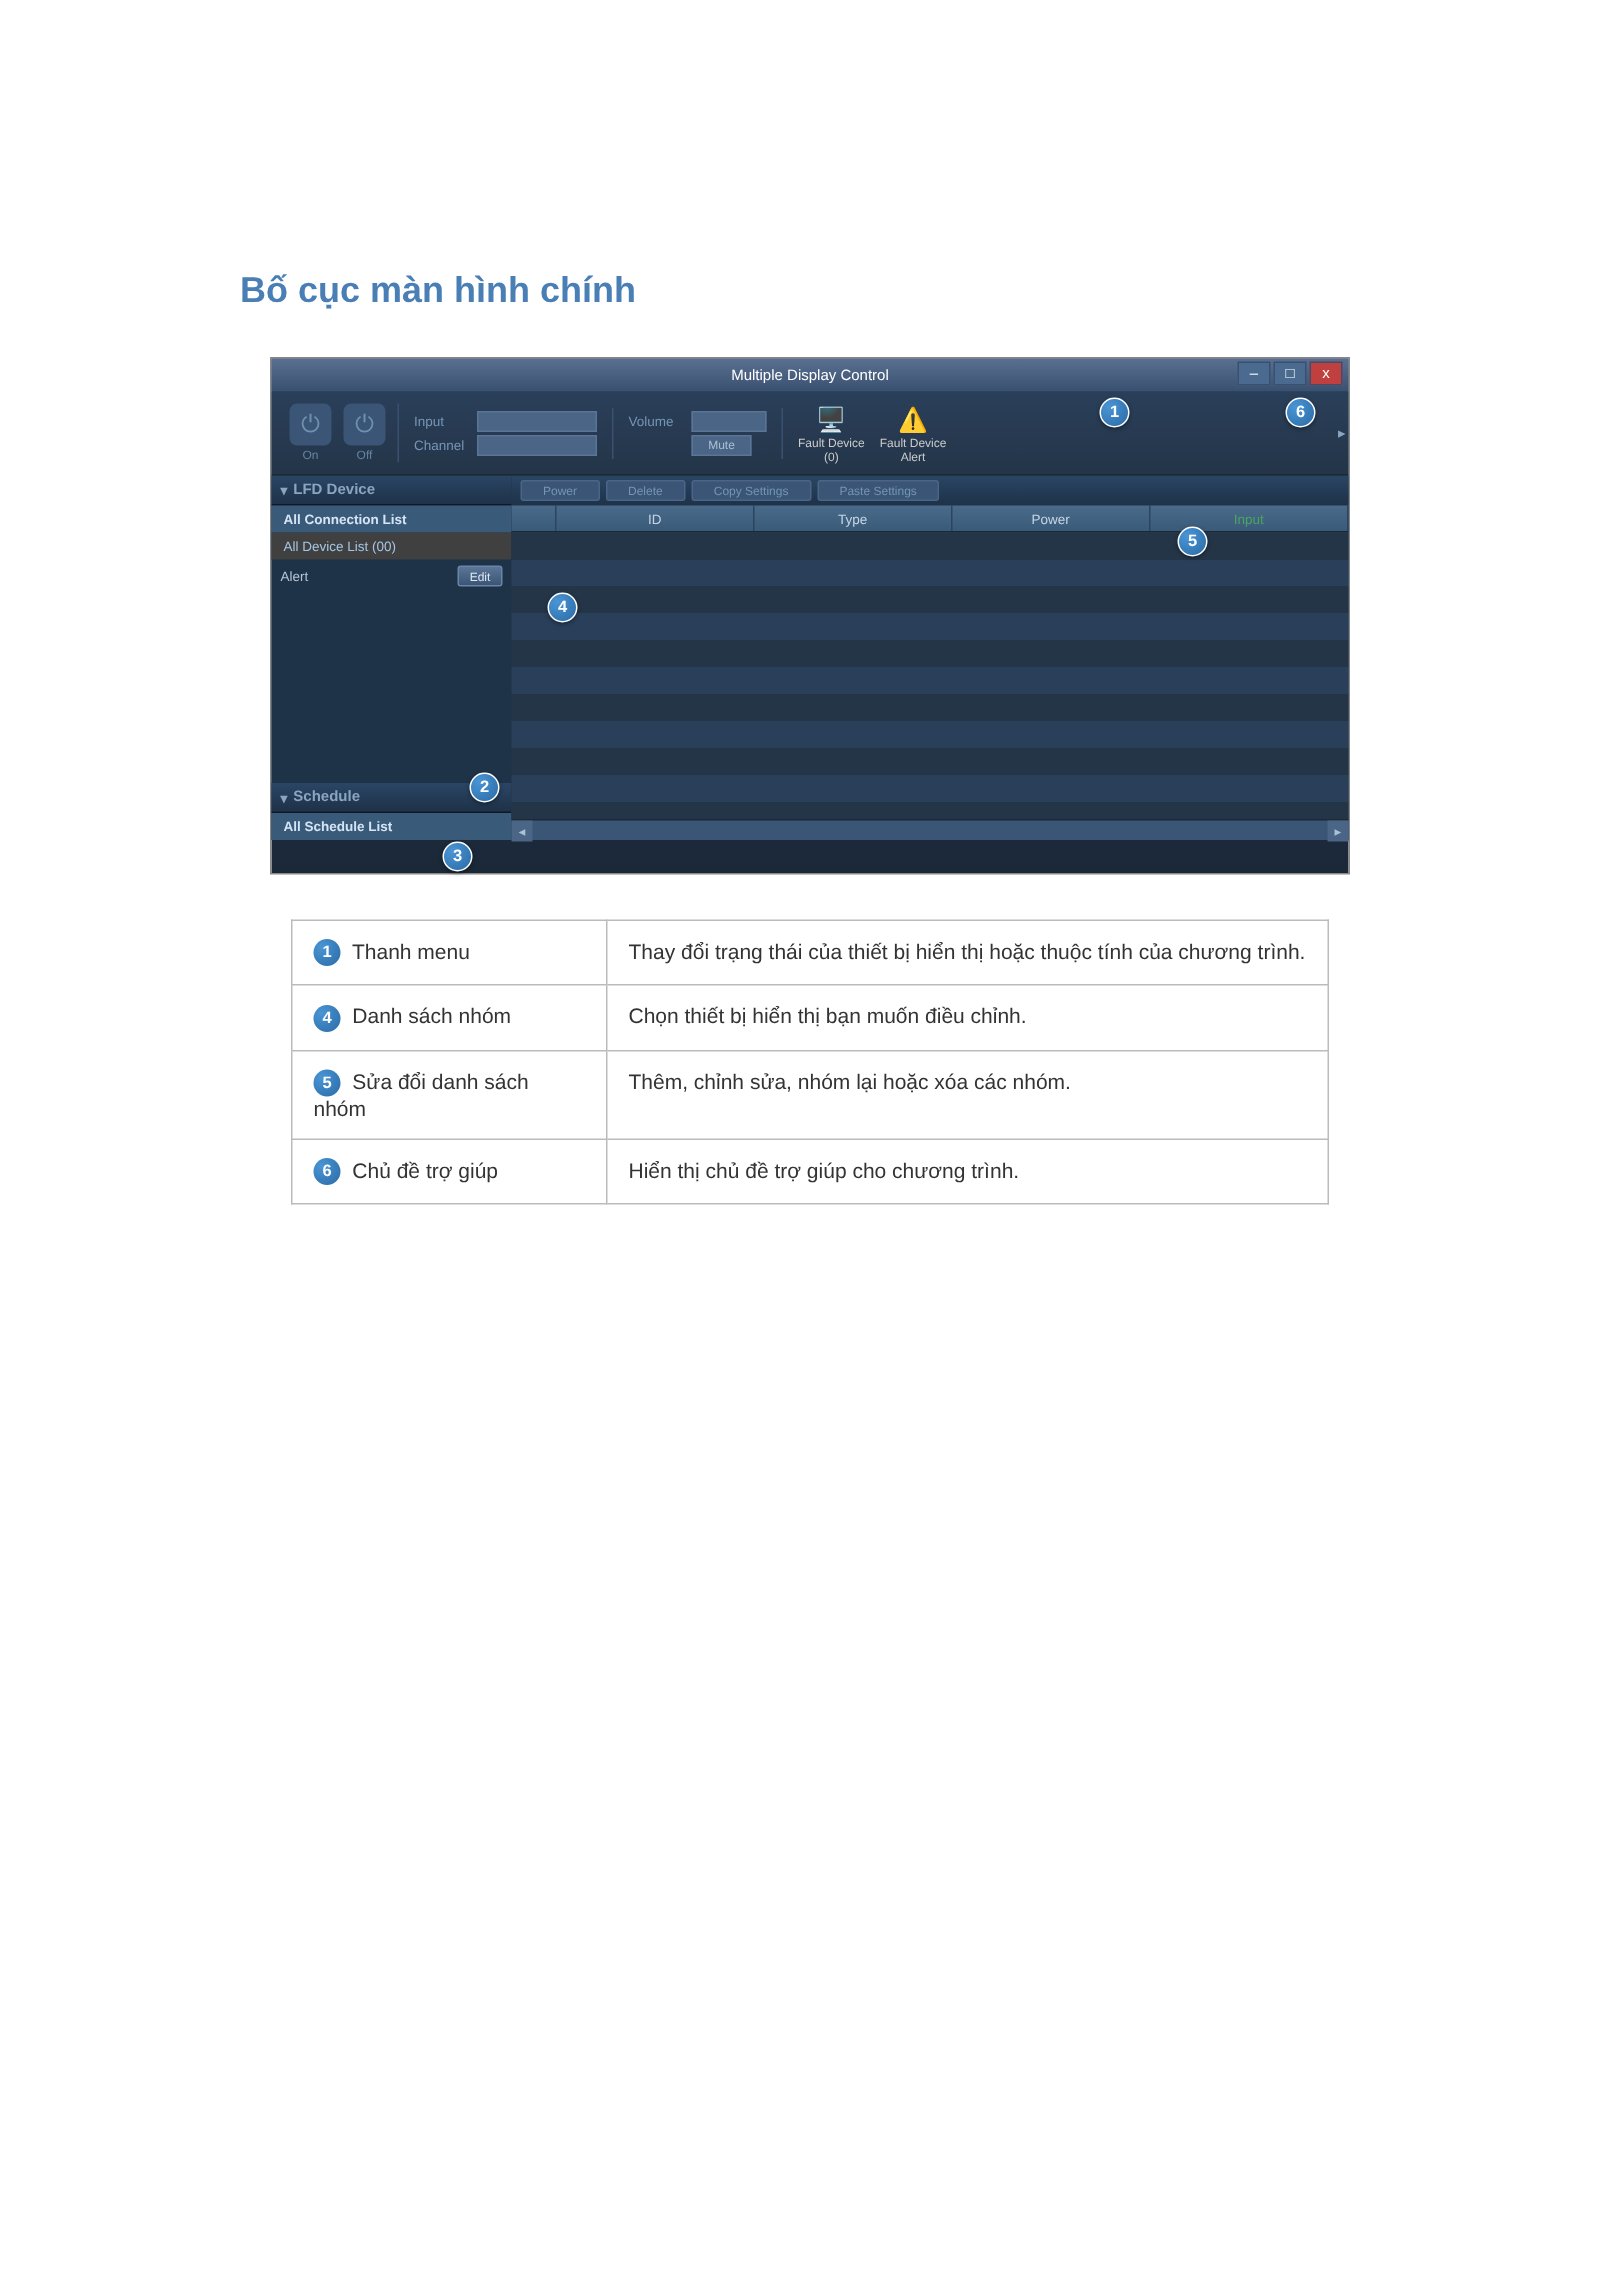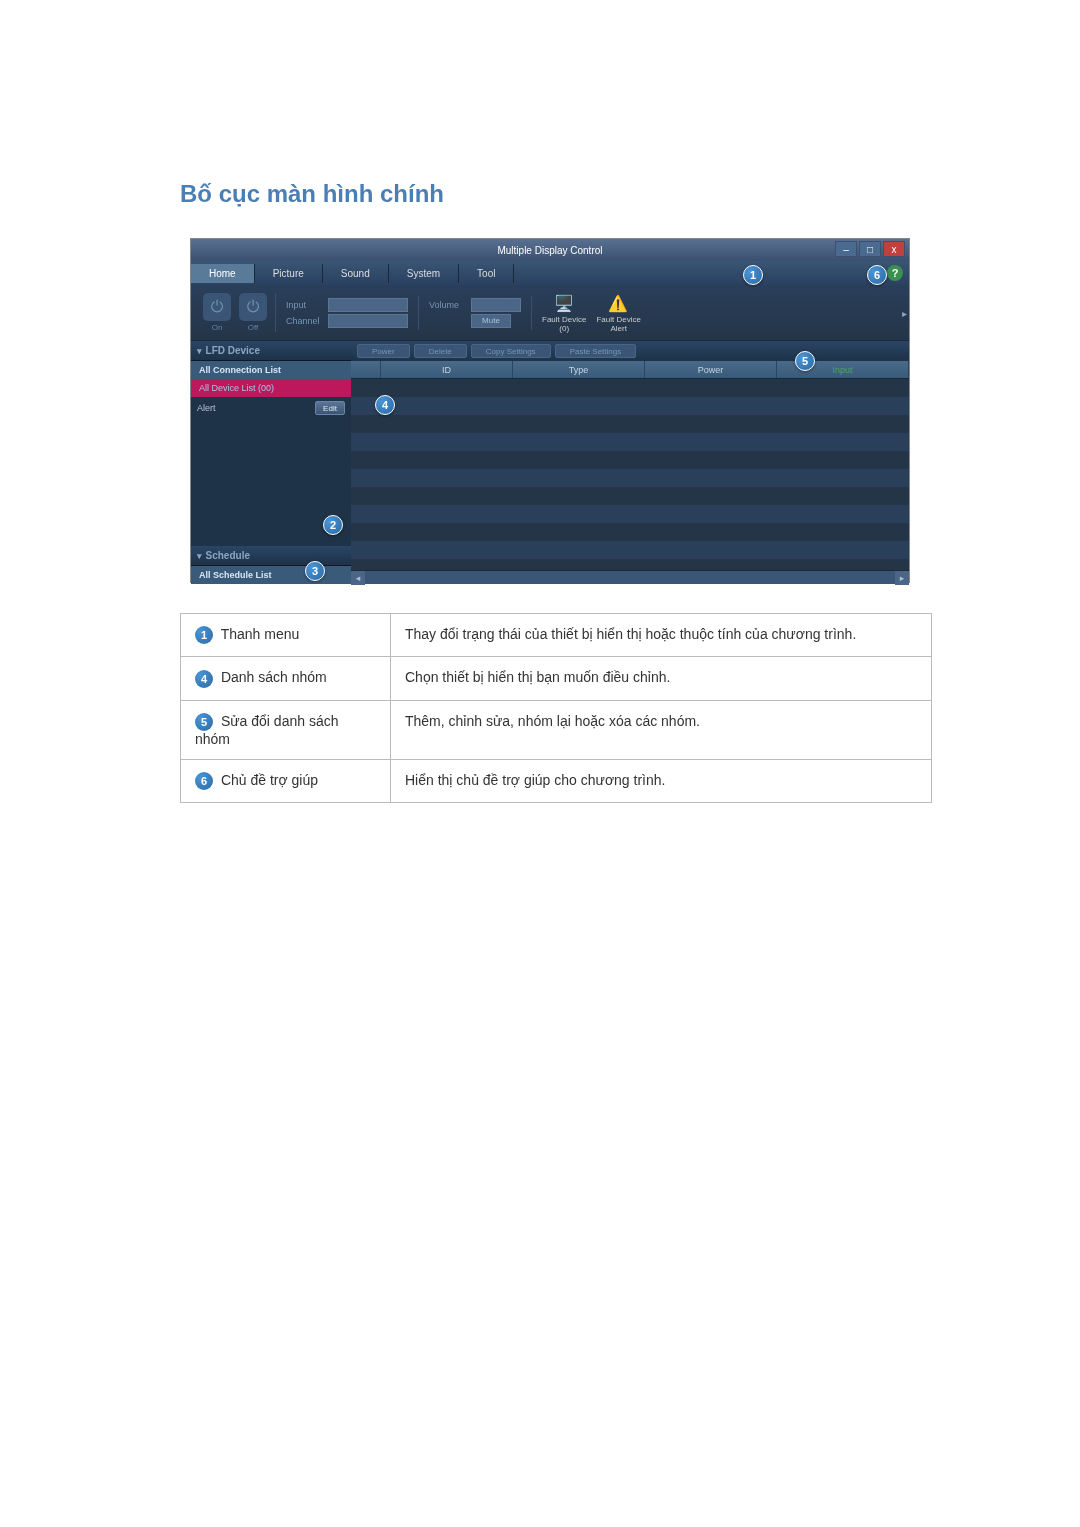--- a/index.html
+++ b/index.html
@@ -5,21 +5,20 @@
     * { margin: 0; padding: 0; box-sizing: border-box; }
     body {
       font-family: Arial, sans-serif;
       background: #fff;
       width: 1080px;
       height: 1527px;
       position: relative;
     }
     .page {
       padding: 180px 160px 0 160px;
-      margin-left: 20px;
     }
     .page-title {
       font-size: 24px;
       font-weight: bold;
       color: #4a7fb5;
       margin-bottom: 30px;
     }
     .screenshot {
       width: 720px;
       height: 345px;
@@ -228,21 +227,21 @@
       background: #3a5a7a;
       color: #d5e5f5;
       font-size: 9px;
       font-weight: bold;
       display: flex;
       align-items: center;
       padding: 0 8px;
     }
     .device-list-item {
       height: 18px;
-      background: #be185d;
+      background: #404040;
       color: #a5c5e5;
       font-size: 9px;
       display: flex;
       align-items: center;
       padding: 0 8px;
     }
     .group-row {
       height: 22px;
       display: flex;
       align-items: center;
@@ -352,21 +351,21 @@
       border: 1px solid #fff;
       color: #fff;
       font-size: 11px;
       font-weight: bold;
       display: flex;
       align-items: center;
       justify-content: center;
       box-shadow: 0 1px 3px rgba(0,0,0,0.4);
     }
     .legend-table {
-      width: 752px;
+      width: 692px;
       margin: 0 auto;
       border-collapse: collapse;
       border: 1px solid #bbb;
     }
     .legend-table td {
       border: 1px solid #bbb;
       padding: 12px 14px;
       font-size: 14px;
       color: #333;
       vertical-align: top;
@@ -399,28 +398,20 @@
 
     <div class="titlebar">
       <span class="titlebar-text">Multiple Display Control</span>
       <div class="window-controls">
         <div class="win-btn win-min">–</div>
         <div class="win-btn win-max">□</div>
         <div class="win-btn win-close">x</div>
       </div>
     </div>
 
-    <div class="menu-bar">
-      <div class="menu-tab active">Home</div>
-      <div class="menu-tab">Picture</div>
-      <div class="menu-tab">Sound</div>
-      <div class="menu-tab">System</div>
-      <div class="menu-tab">Tool</div>
-      <div class="help-icon">?</div>
-    </div>
 
     <div class="toolbar">
       <div class="power-group">
         <div class="power-btn">
           <div class="power-circle">⏻</div>
           <div class="power-label">On</div>
         </div>
         <div class="power-btn">
           <div class="power-circle">⏻</div>
           <div class="power-label">Off</div>

